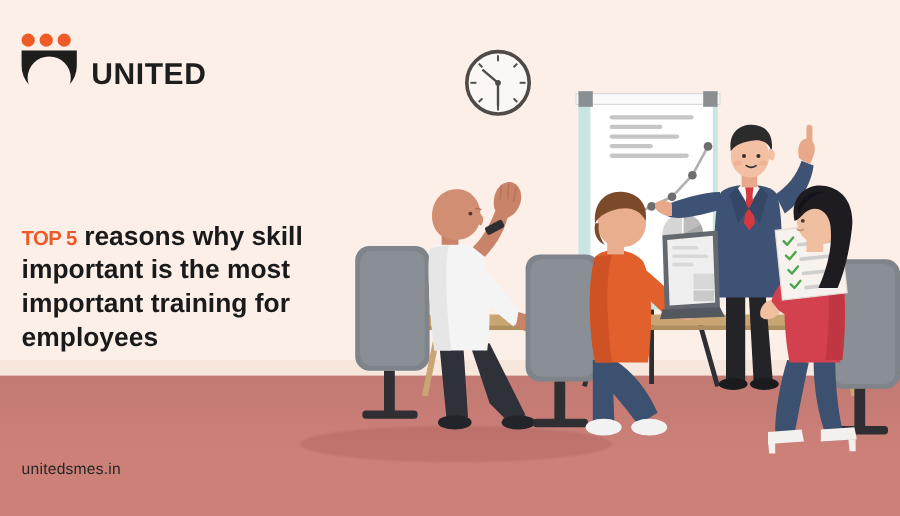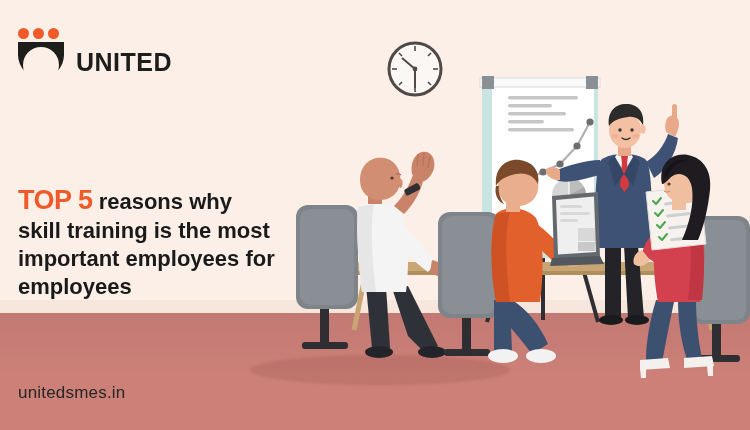--- a/index.html
+++ b/index.html
@@ -29,23 +29,23 @@
   .dot{width:11px;height:11px;border-radius:50%;background:#F05A28;}
   .mark-body{position:absolute;left:0;top:14px;width:46px;height:36px;
     background:#1D1D1B;border-radius:0 0 23px 23px;}
   .mark-hole{position:absolute;left:5px;top:19px;width:36px;height:36px;border-radius:50%;
     background:#FBEFE7;border:0;}
   .logo-text{line-height:1.0;margin-top:19px;}
   .logo-text span{display:block;font-size:25px;font-weight:700;color:#1D1D1B;letter-spacing:0.5px;}
 
   .headline{position:absolute;left:18px;top:168px;width:262px;
     font-size:22px;line-height:1.27;font-weight:700;color:#1A1A1A;}
-  .headline .hl-accent{color:#F05A28;font-size:27px;font-weight:700;letter-spacing:-0.5px;}
-
-  .site{position:absolute;left:18px;top:383px;font-size:17px;color:#262626;letter-spacing:0.2px;}
+  .headline .hl-accent{color:#F05A28;font-size:17px;font-weight:700;letter-spacing:-0.5px;}
+
+  .site{position:absolute;left:18px;top:383px;font-size:13px;color:#262626;letter-spacing:0.2px;}
 
   
   .art{position:absolute;left:0;top:0;width:750px;height:430px;}
   svg.art-svg{position:absolute;left:0;top:0;}
 </style>
 </head>
 <body>
 
 <div class="banner">
 
@@ -310,19 +310,19 @@
           <div class="dot"></div>
         </div>
         <div class="mark-body"></div>
         <div class="mark-hole"></div>
       </div>
       <div class="logo-text">
         <span>UNITED</span>
       </div>
     </div>
 
-    <h1 class="headline"><span class="hl-accent">TOP 5</span><span> reasons why skill training is the most important employees for employees</span></h1>
+    <h1 class="headline"><span class="hl-accent">TOP 5</span><span> reasons why skill important is the most important training for employees</span></h1>
 
     <div class="site">unitedsmes.in</div>
 
   </div>
 
 </div>
 
 </body></html>

